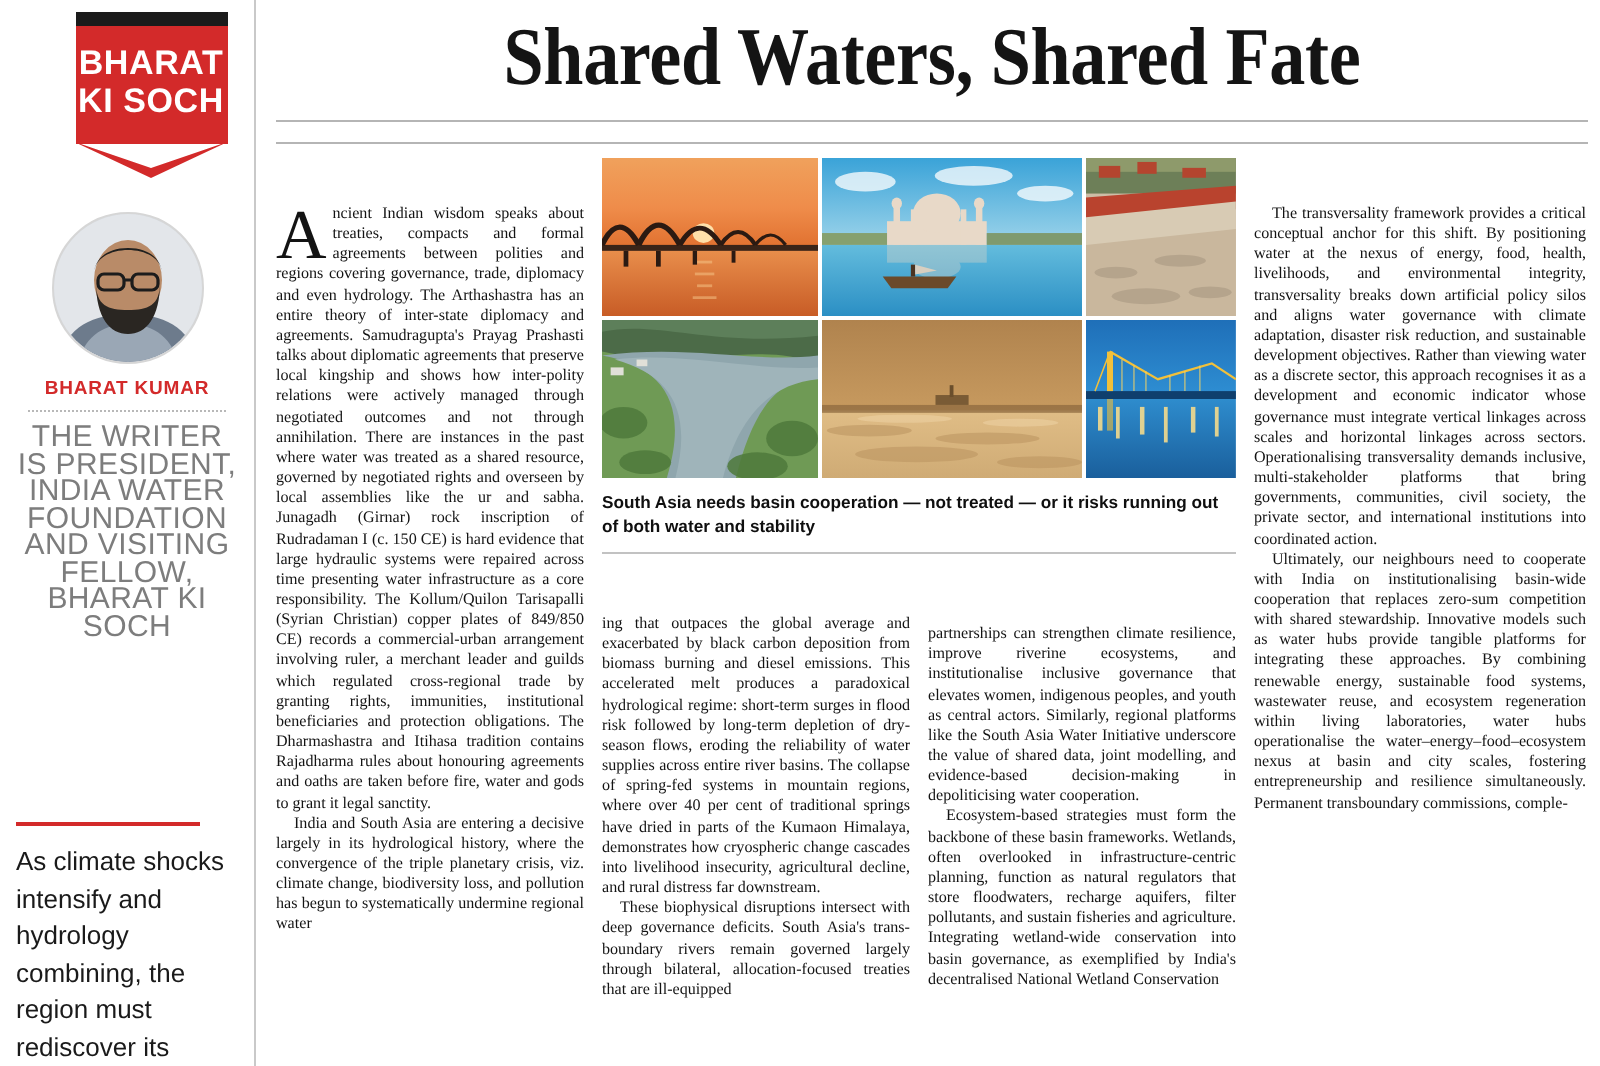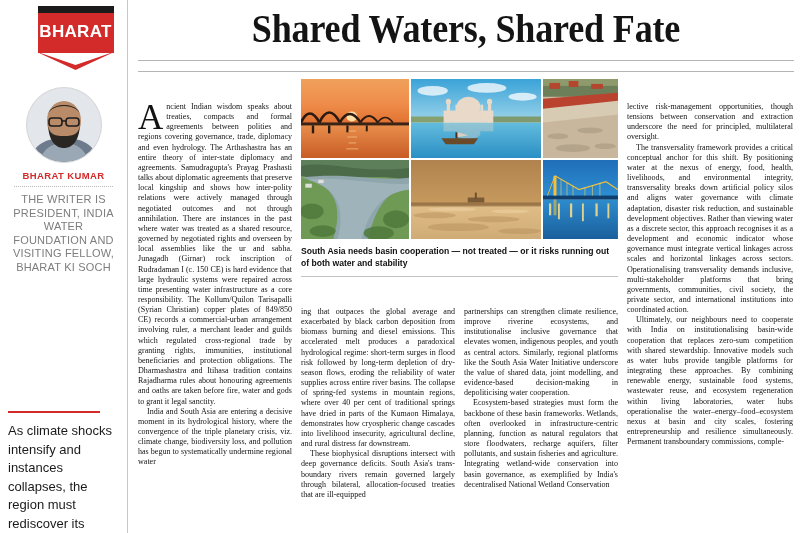--- a/index.html
+++ b/index.html
@@ -93,21 +93,21 @@
     letter-spacing: 0.4px;
     margin-top: 7px;
   }
   .dotted-rule {
     border-top: 1.6px dotted #b8b8b8;
     margin: 5px 6px 6px 6px;
   }
   .author-bio {
     font-family: "Liberation Sans", sans-serif;
     color: #7d7d7d;
-    font-size: 11px;
+    font-size: 15px;
     line-height: 13.5px;
     letter-spacing: 0.2px;
   }
 
   
   .pullquote-wrap {
     position: absolute;
     left: 8px;
     right: 8px;
     bottom: 0;
@@ -220,34 +220,36 @@
     margin-top: 7px;
     color: #0f0f0f;
   }
   .caption-rule {
     border-top: 1px solid #c2c2c2;
     margin: 7px 0 7px 0;
   }
   .two-under {
     display: flex;
     gap: 9px;
+    align-items: center;
   }
   .two-under .sub-col { width: 154px; flex: 0 0 154px; }
 </style>
 </head>
 <body>
 
 <div class="page">
 
   <div class="left-rail">
 
     <div class="logo-wrap">
       <div class="logo-topbar"></div>
       <div class="logo-ribbon">
         <div class="logo-line1">BHARAT</div>
+        <div class="logo-line2">KI SOCH</div>
       </div>
     </div>
 
     <div class="author-block">
       <div class="avatar">
         <svg viewBox="0 0 74 74" xmlns="http://www.w3.org/2000/svg" aria-hidden="true">
           <defs>
             <clipPath id="circ">
                 <circle cx="37" cy="37" r="37"></circle>
               </clipPath>
@@ -265,36 +267,36 @@
           </g>
         </svg>
       </div>
       <div class="author-name">BHARAT KUMAR</div>
       <div class="dotted-rule"></div>
       <div class="author-bio">THE WRITER IS PRESIDENT, INDIA WATER FOUNDATION AND VISITING FELLOW, BHARAT KI SOCH</div>
     </div>
 
     <div class="pullquote-wrap">
       <div class="pq-rule"></div>
-      <div class="pullquote">As climate shocks intensify and instances collapses, the region must rediscover its</div>
+      <div class="pullquote">As climate shocks intensify and hydrology combining, the region must rediscover its</div>
     </div>
   </div>
 
   <div class="main">
 
     <div class="headline">Shared Waters, Shared Fate</div>
     <div class="head-rule"></div>
     <div class="subhead-rule"></div>
 
     <div class="cols">
 
       <div class="col">
         <div class="body-text">
           <p class="first dropcap">Ancient Indian wisdom speaks about treaties, compacts and formal agreements between polities and regions covering governance, trade, diplomacy and even hydrology. The Arthashastra has an entire theory of inter-state diplomacy and agreements. Samudragupta's Prayag Prashasti talks about diplomatic agreements that preserve local kingship and shows how inter-polity relations were actively managed through negotiated outcomes and not through annihilation. There are instances in the past where water was treated as a shared resource, governed by negotiated rights and overseen by local assemblies like the ur and sabha. Junagadh (Girnar) rock inscription of Rudradaman I (c. 150 CE) is hard evidence that large hydraulic systems were repaired across time presenting water infrastructure as a core responsibility. The Kollum/Quilon Tarisapalli (Syrian Christian) copper plates of 849/850 CE) records a commercial-urban arrangement involving ruler, a merchant leader and guilds which regulated cross-regional trade by granting rights, immunities, institutional beneficiaries and protection obligations. The Dharmashastra and Itihasa tradition contains Rajadharma rules about honouring agreements and oaths are taken before fire, water and gods to grant it legal sanctity.</p>
-          <p>India and South Asia are entering a decisive moment in its hydrological history, where the convergence of the triple planetary crisis, viz. climate change, biodiversity loss, and pollution has begun to systematically undermine regional water</p>
+          <p>India and South Asia are entering a decisive largely in its hydrological history, where the convergence of the triple planetary crisis, viz. climate change, biodiversity loss, and pollution has begun to systematically undermine regional water</p>
         </div>
       </div>
 
       <div class="col col-wide">
 
         <div class="collage">
           <div class="ph">
             <svg viewBox="0 0 100 80" preserveAspectRatio="none" xmlns="http://www.w3.org/2000/svg">
               <defs>
                 <linearGradient id="sky1" x1="0" y1="0" x2="0" y2="1">
@@ -500,21 +502,20 @@
             <div class="body-text">
               <p class="first">partnerships can strengthen climate resilience, improve riverine ecosystems, and institutionalise inclusive governance that elevates women, indigenous peoples, and youth as central actors. Similarly, regional platforms like the South Asia Water Initiative underscore the value of shared data, joint modelling, and evidence-based decision-making in depoliticising water cooperation.</p>
               <p>Ecosystem-based strategies must form the backbone of these basin frameworks. Wetlands, often overlooked in infrastructure-centric planning, function as natural regulators that store floodwaters, recharge aquifers, filter pollutants, and sustain fisheries and agriculture. Integrating wetland-wide conservation into basin governance, as exemplified by India's decentralised National Wetland Conservation</p>
             </div>
           </div>
         </div>
       </div>
 
       <div class="col col-4">
         <div class="body-text">
-          <p class="first">lective risk-management opportunities, though tensions between conservation and extraction underscore the need for principled, multilateral oversight.</p>
           <p>The transversality framework provides a critical conceptual anchor for this shift. By positioning water at the nexus of energy, food, health, livelihoods, and environmental integrity, transversality breaks down artificial policy silos and aligns water governance with climate adaptation, disaster risk reduction, and sustainable development objectives. Rather than viewing water as a discrete sector, this approach recognises it as a development and economic indicator whose governance must integrate vertical linkages across scales and horizontal linkages across sectors. Operationalising transversality demands inclusive, multi-stakeholder platforms that bring governments, communities, civil society, the private sector, and international institutions into coordinated action.</p>
           <p>Ultimately, our neighbours need to cooperate with India on institutionalising basin-wide cooperation that replaces zero-sum competition with shared stewardship. Innovative models such as water hubs provide tangible platforms for integrating these approaches. By combining renewable energy, sustainable food systems, wastewater reuse, and ecosystem regeneration within living laboratories, water hubs operationalise the water–energy–food–ecosystem nexus at basin and city scales, fostering entrepreneurship and resilience simultaneously. Permanent transboundary commissions, comple-</p>
         </div>
       </div>
 
     </div>
   </div>
 </div>
 
 </body></html>

